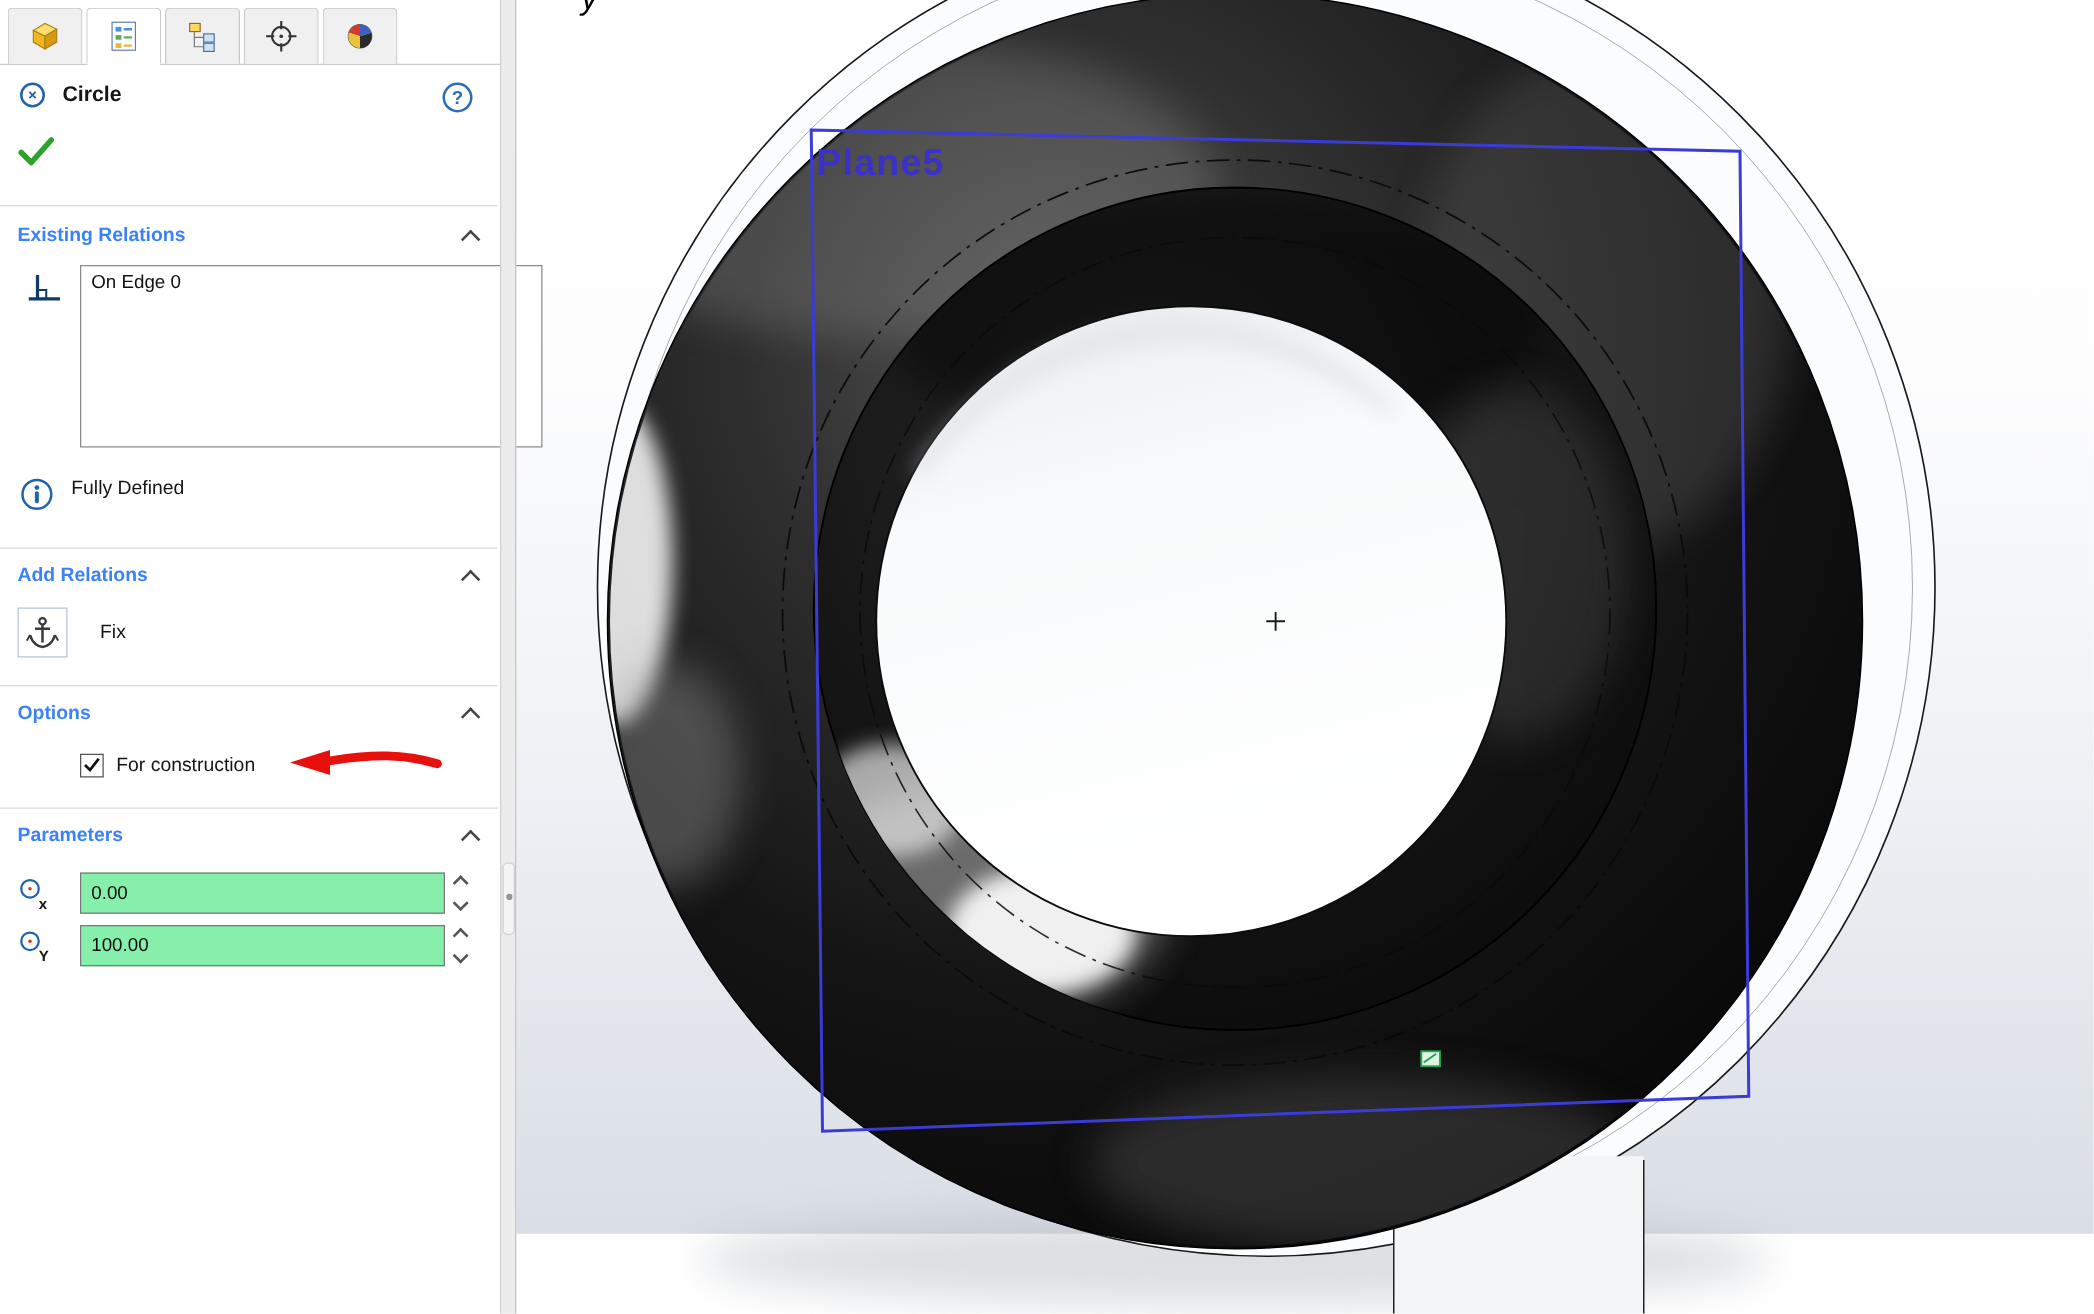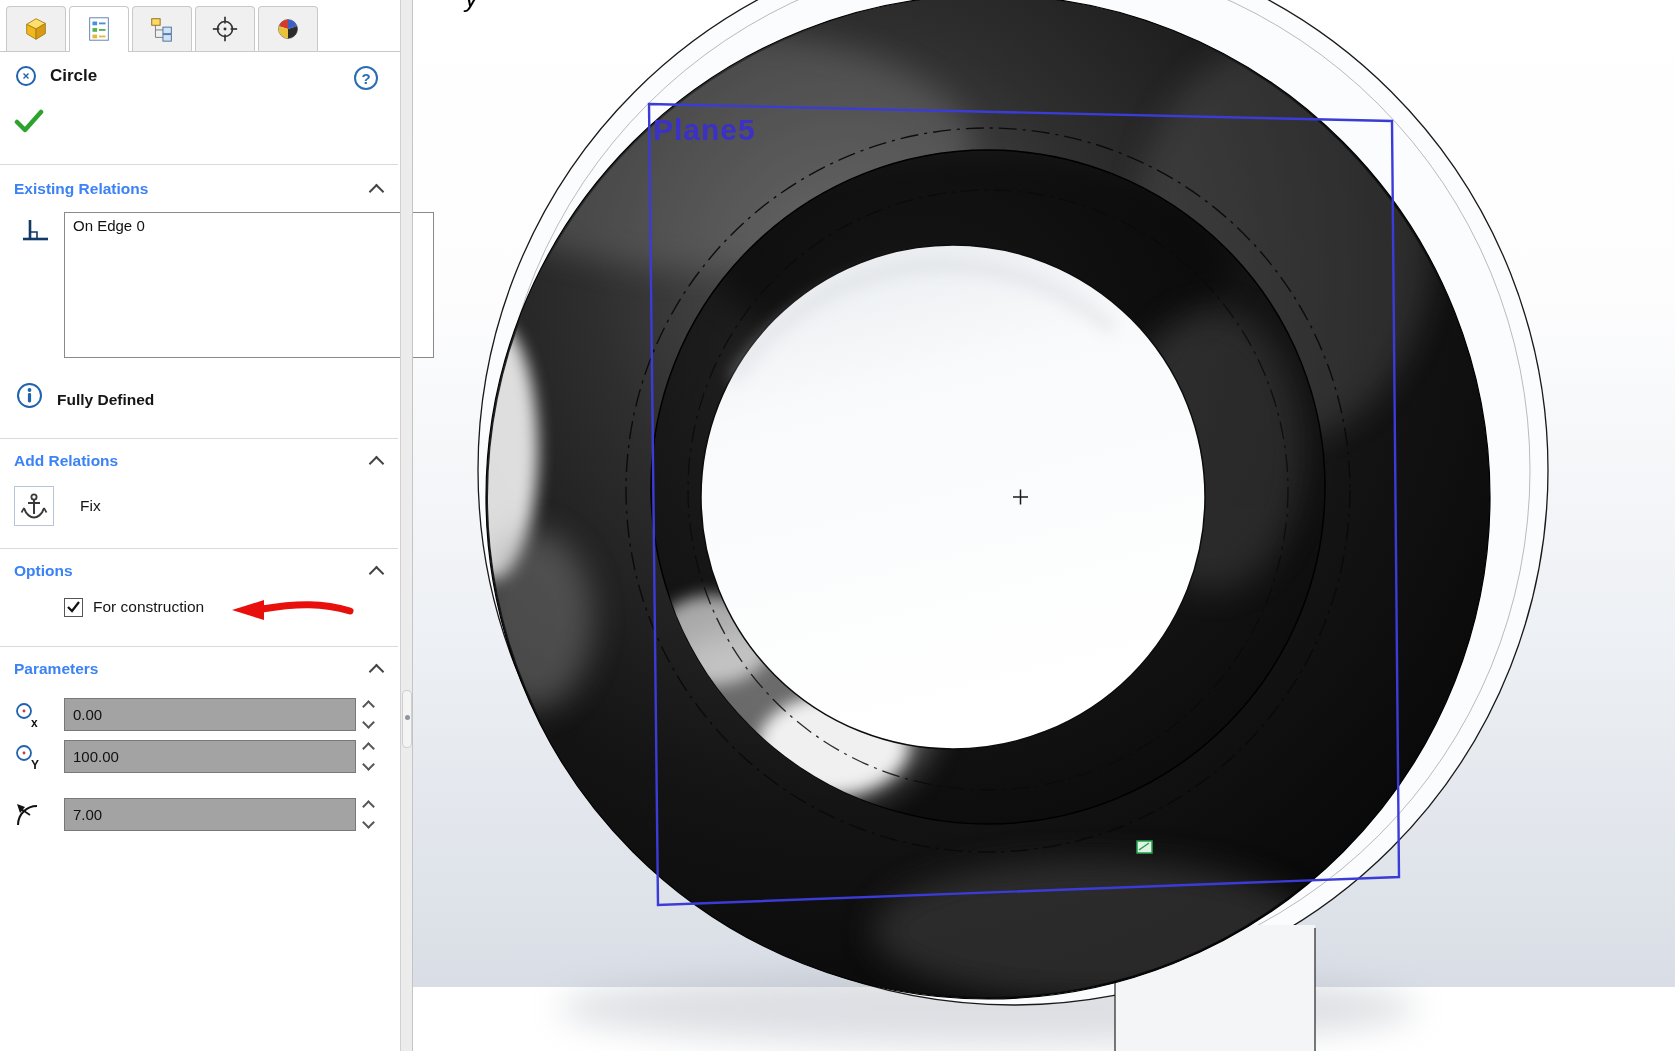--- a/index.html
+++ b/index.html
@@ -29,38 +29,38 @@
   .sec-head { position:absolute; left:14px; width:372px; display:flex; justify-content:space-between;
               align-items:center; font-weight:bold; font-size:15.5px; color:#3b82f6; cursor:pointer; }
   .sec-chev { width:11px; height:11px; border-left:2.5px solid #444; border-top:2.5px solid #444;
               transform:rotate(45deg); margin-top:5px; margin-right:4px; }
 
   .rel-icon { position:absolute; left:18px; top:214px; }
   .listbox { position:absolute; left:64px; top:212px; width:370px; height:146px;
              border:1px solid #8a8a8a; background:#fff; overflow:hidden; }
   .listitem { padding:4px 8px; font-size:15px; color:#111; cursor:default; }
 
-  .status-row { position:absolute; left:16px; top:382px; display:flex; align-items:flex-end; gap:14px;
-                font-size:15.5px; color:#151515;font-weight:bold; }
+  .status-row { position:absolute; left:16px; top:382px; display:flex; align-items:flex-start; gap:14px;
+                font-size:15.5px; color:#151515; }
 
   .fix-row { position:absolute; left:14px; top:486px; display:flex; align-items:center; gap:26px;justify-content:space-between; }
   .fix-icon-box { width:40px; height:40px; border:1px solid #b3c6da; background:#fff;
                   display:flex; align-items:center; justify-content:center; cursor:pointer; }
   .fix-label { font-size:15.5px; color:#151515; }
 
-  .opt-row { position:absolute; left:64px; top:598px; display:flex; align-items:flex-start; gap:10px; }
+  .opt-row { position:absolute; left:64px; top:598px; display:flex; align-items:flex-end; gap:10px; }
   .checkbox { width:19px; height:19px; border:1.6px solid #555; background:#fff; position:relative; cursor:pointer; }
   .checkbox svg { display:none; position:absolute; left:1px; top:1px; }
   .checkbox.checked svg { display:block; }
   .opt-label { font-size:15.5px; color:#151515; }
   .red-arrow { margin-left:14px; }
 
   .prow { position:absolute; left:10px; display:flex; align-items:center; }
   .picon { width:34px; display:flex; justify-content:center; }
-  .pinput { margin-left:20px; width:292px; height:33px; border:1px solid #787878; background:#a3a3a3;
+  .pinput { margin-left:20px; width:292px; height:33px; border:1px solid #787878; background:#86efac;
             font-family:"Liberation Sans", sans-serif; font-size:15px; color:#111; padding:0 8px; }
   .spin { display:flex; flex-direction:column; gap:7px; margin-left:6px; padding:2px; cursor:pointer; }
   .chev { width:9px; height:9px; border-left:2px solid #555; border-top:2px solid #555; }
   .chev.up { transform:rotate(45deg); }
   .chev.down { transform:rotate(225deg); }
 
   
   .splitter { position:absolute; left:400px; top:0; width:13px; height:100%; background:#ececec;
               border-left:1px solid #d0d0d0; border-right:1px solid #c4c4c4; z-index:4; cursor:ew-resize; }
   .splitter-handle { position:absolute; left:1px; top:690px; width:10px; height:58px; background:#f4f4f4;
@@ -239,34 +239,20 @@
           <text x="18" y="26" font-size="12" font-weight="bold" fill="#111">Y</text>
         </svg>
       </span>
       <input class="pinput" value="100.00" style="">
       <span class="spin">
         <span class="chev up"></span>
         <span class="chev down"></span>
       </span>
     </div>
 
-    <div class="prow" style="top:798px">
-      <span class="picon">
-        <svg width="28" height="28" viewBox="0 0 28 28">
-          <path d="M5 24 A 19 19 0 0 1 24 5" stroke="#111" fill="none" stroke-width="2"></path>
-          <line x1="8" y1="8" x2="17" y2="14" stroke="#111" stroke-width="1.6"></line>
-          <polygon points="4,3 12,6 7,12" fill="#111"></polygon>
-        </svg>
-      </span>
-      <input class="pinput" value="7.00" style="">
-      <span class="spin">
-        <span class="chev up"></span>
-        <span class="chev down"></span>
-      </span>
-    </div>
 
   </aside>
 
   <div class="splitter">
     <div class="splitter-handle">
       <div class="splitter-dot"></div>
     </div>
   </div>
 
   <main class="viewport">

